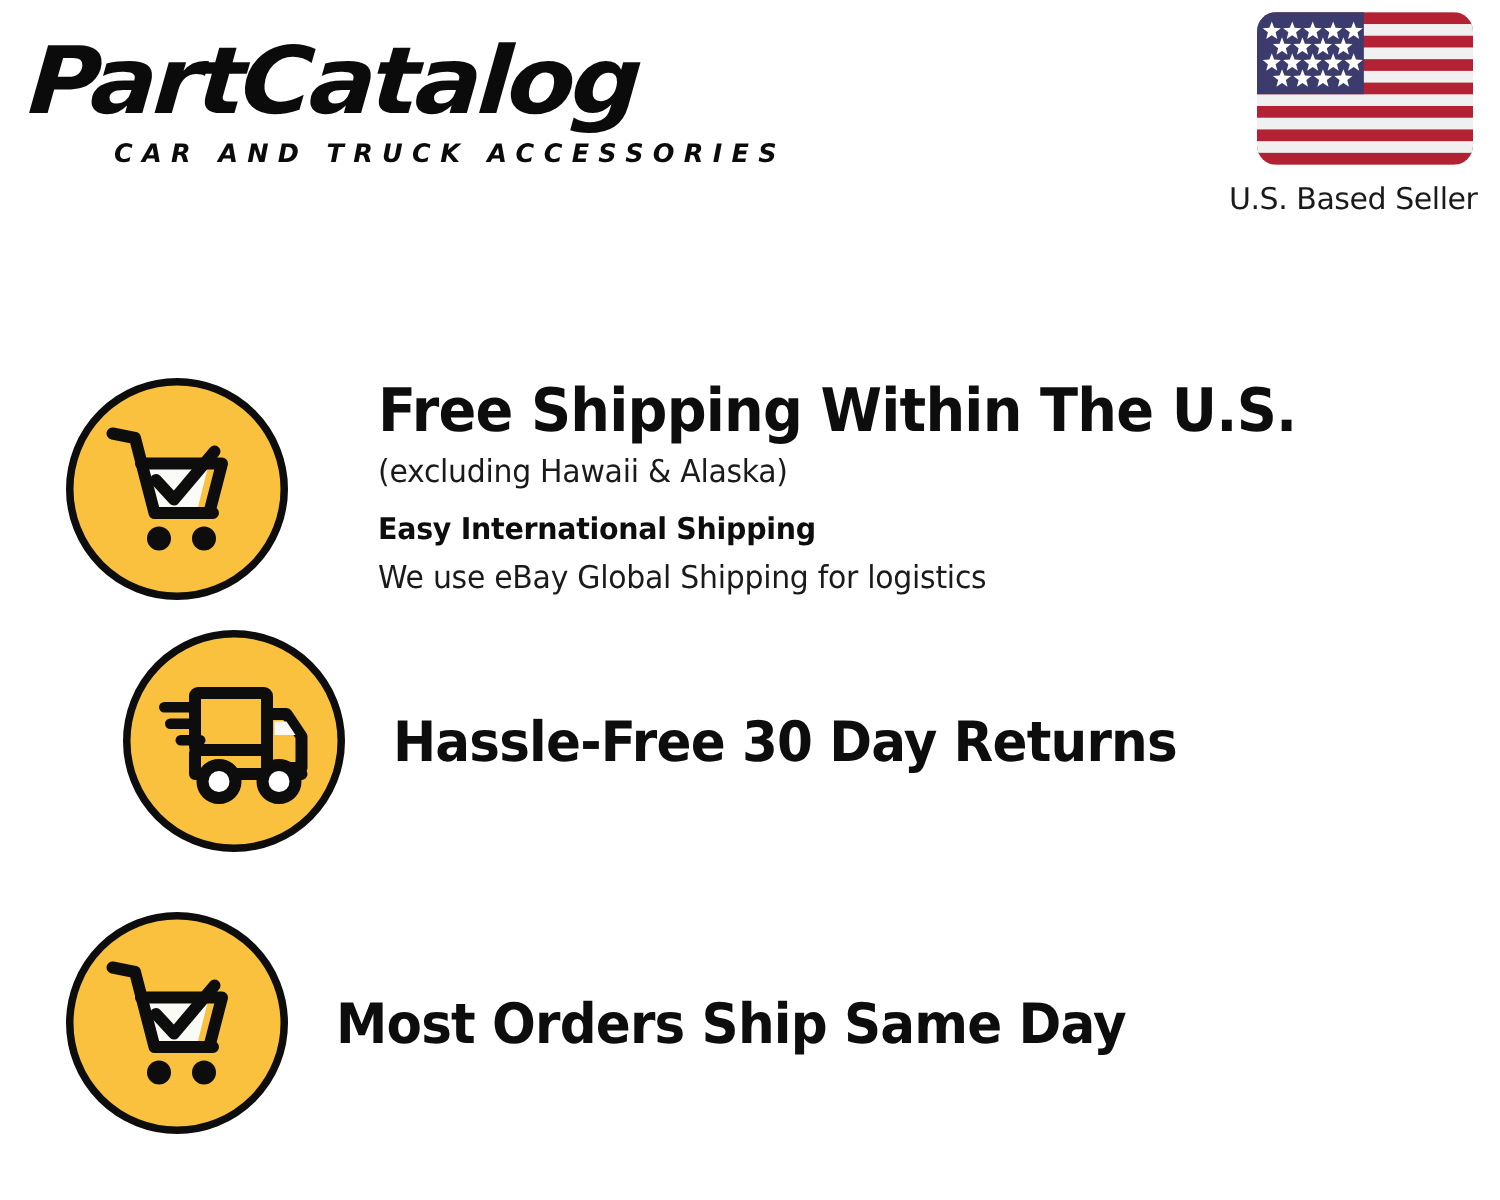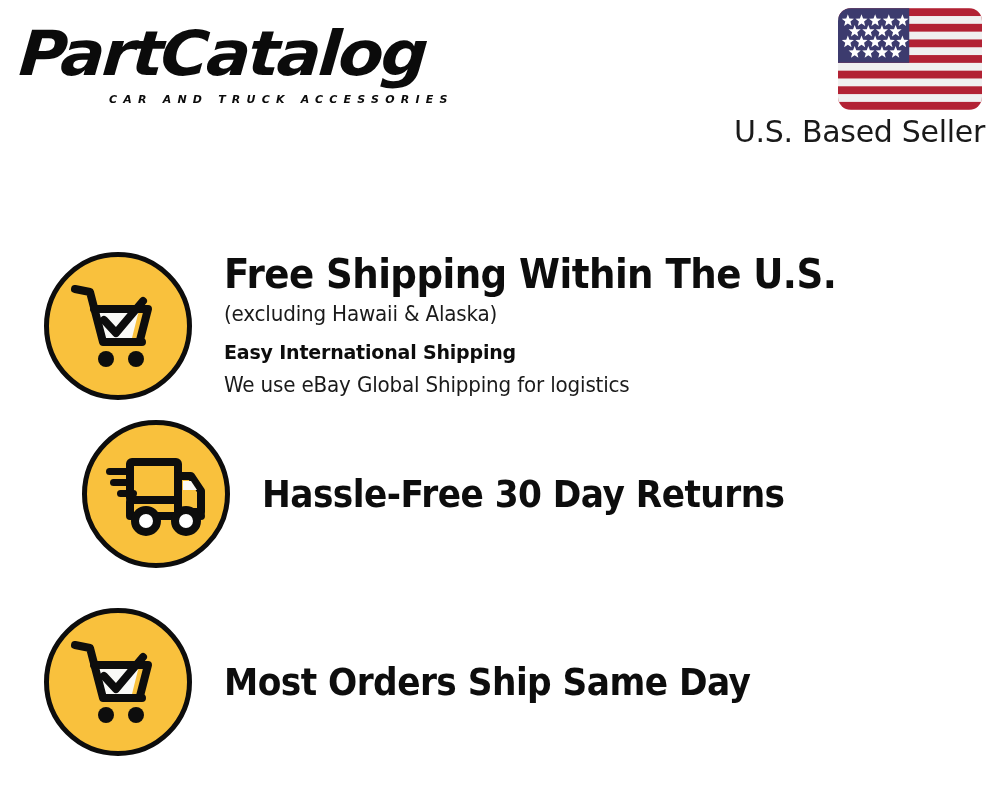--- a/index.html
+++ b/index.html
@@ -44,25 +44,24 @@
     transform: scaleX(1.06) skewX(-4deg);
     transform-origin: left top;
   }
   #brand-tagline {
     position: absolute;
     left: 54px;
     top: 71px;
     font-family: "DejaVu Sans", sans-serif;
     font-weight: 700;
     font-style: italic;
-    font-size: 11px;
+    font-size: 17px;
     letter-spacing: 6.2px;
     color: #0b0b0b;
     white-space: nowrap;
-    margin-left: 33px;
   }
 
   
   #seller-block {
     position: absolute;
     right: 14px;
     top: 8px;
     width: 280px;
     text-align: right;
   }
@@ -77,42 +76,42 @@
     position: relative;
     background: #ffffff;
   }
   #us-flag svg { display: block; width: 144px; height: 102px; }
 
   #seller-label {
     margin-top: 5px;
     margin-right: 1px;
     font-family: "DejaVu Sans", sans-serif;
     font-weight: 400;
-    font-size: 30px;
+    font-size: 20px;
     line-height: 34px;
     letter-spacing: -0.3px;
     color: #1a1a1a;
     white-space: nowrap;
   }
 
   
   #features {
     position: absolute;
     top: 182px;
     left: 0;
     width: 1000px;
   }
   .feature-row {
     position: absolute;
     left: 0;
     width: 1000px;
     display: flex;
     align-items: center;
   }
-  #feature-row-0 { top: 68px;  }
+  #feature-row-0 { top: 68px; gap: 28px;  }
   #feature-row-1 { top: 238px; margin-left: 38px; }
   #feature-row-2 { top: 426px; }
 
   .feature-icon {
     flex: 0 0 auto;
     width: 148px;
     height: 148px;
     margin-left: 44px;
     border-radius: 50%;
     background: #F9C13D;

